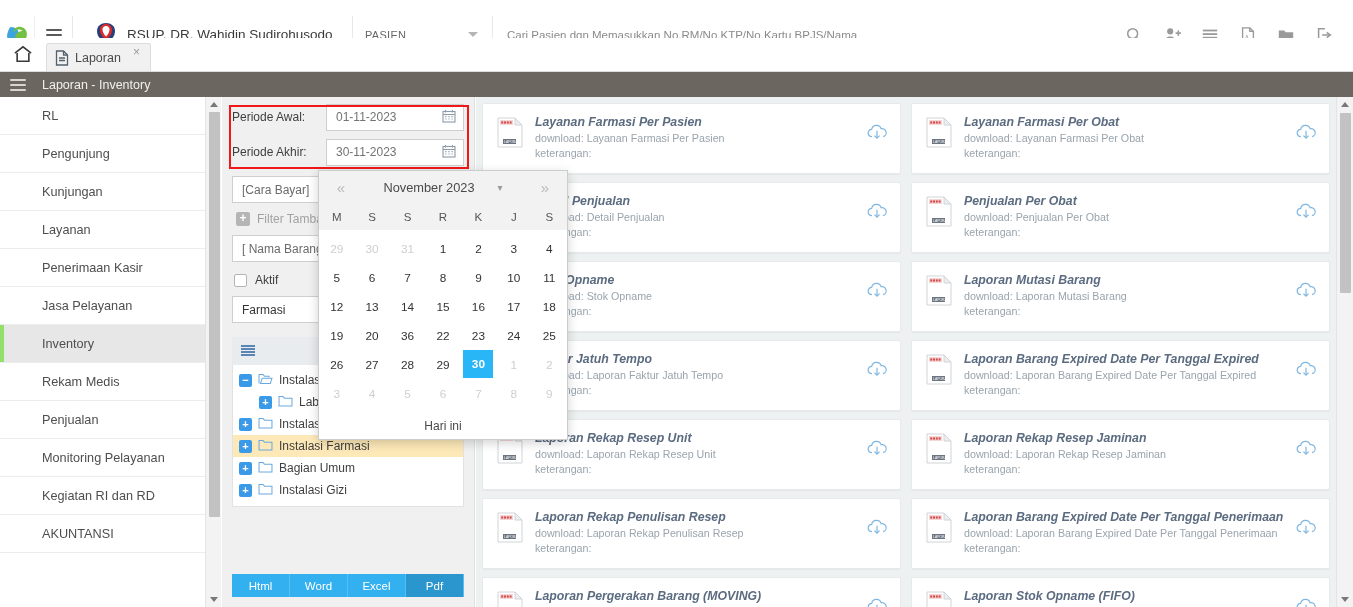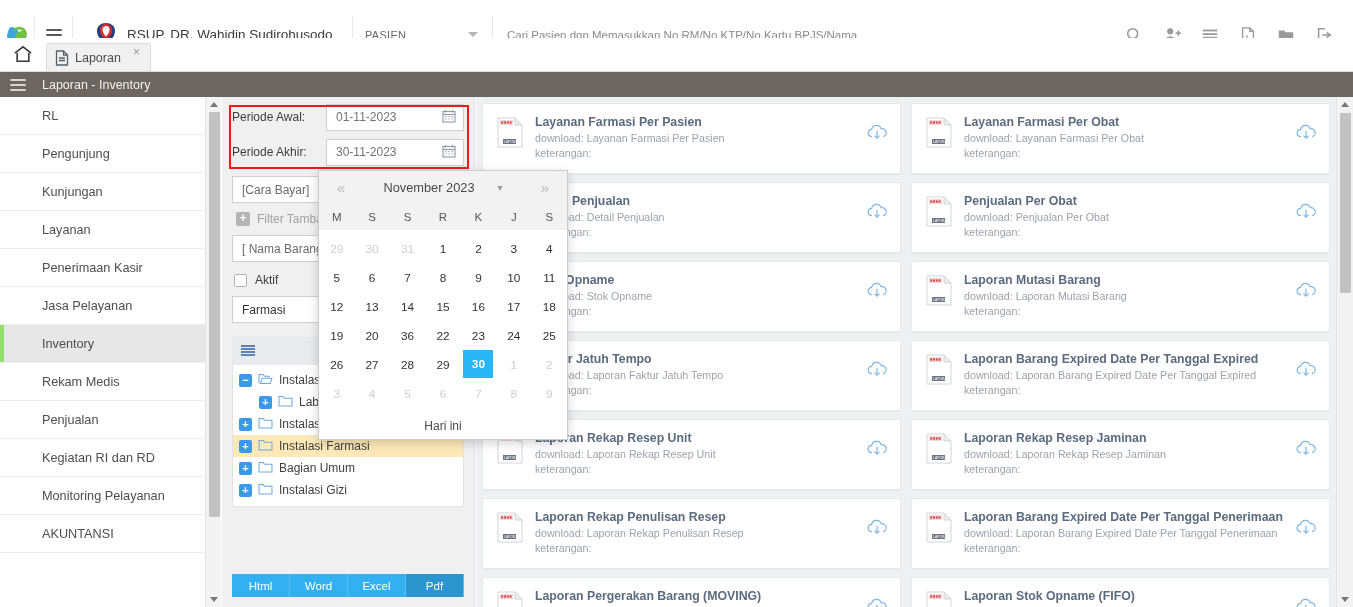--- a/index.html
+++ b/index.html
@@ -169,21 +169,21 @@
   .card {
     background: #fff; border: 1px solid #e7eaea; border-radius: 2px;
     height: 71px; margin-bottom: 8px; display: flex; align-items: flex-start;
     padding: 11px 12px 0 14px; box-shadow: 0 1px 1px rgba(0,0,0,.04);
     position: relative; cursor: pointer;
   }
   .rep-ic { width: 26px; height: 31px; flex: none; margin-right: 12px; margin-top: 2px; }
   .card-txt { flex: 1; min-width: 0; }
   .card-title {
     font-size: 12.3px; font-weight: bold; color: #5b6b80; line-height: 15px;
-    white-space: nowrap; overflow: hidden; text-overflow: ellipsis;
+    white-space: nowrap; overflow: hidden; text-overflow: ellipsis; font-style: italic;
   }
   .card-sub { font-size: 10.7px; color: #9aa4ad; line-height: 15px; margin-top: 1px; }
   .card-ket { font-size: 10.7px; color: #9aa4ad; line-height: 14px; }
   .dl-ic { width: 22px; height: 22px; flex: none; margin-top: 7px; color: #7fb6e0; }
 
   .content-scroll {
     position: absolute; top: 97px; right: 0; width: 17px; height: 510px;
     background: #f3f3f3; border-left: 1px solid #e4e4e4;
   }
   .cs-thumb { position: absolute; top: 16px; left: 3px; width: 11px; height: 180px; background: #c2c2c2; border-radius: 1px; }
@@ -344,24 +344,24 @@
     <div class="side-item active">
       <span>Inventory</span>
     </div>
     <div class="side-item">
       <span>Rekam Medis</span>
     </div>
     <div class="side-item">
       <span>Penjualan</span>
     </div>
     <div class="side-item">
+      <span>Monitoring Pelayanan</span>
+    </div>
+    <div class="side-item">
       <span>Kegiatan RI dan RD</span>
-    </div>
-    <div class="side-item">
-      <span>Monitoring Pelayanan</span>
     </div>
     <div class="side-item">
       <span>AKUNTANSI</span>
     </div>
   </div>
 <div class="side-scroll">
   <div class="sb-arrow up">
       <span class="tri"></span>
     </div>
   <div class="sb-thumb"></div>

